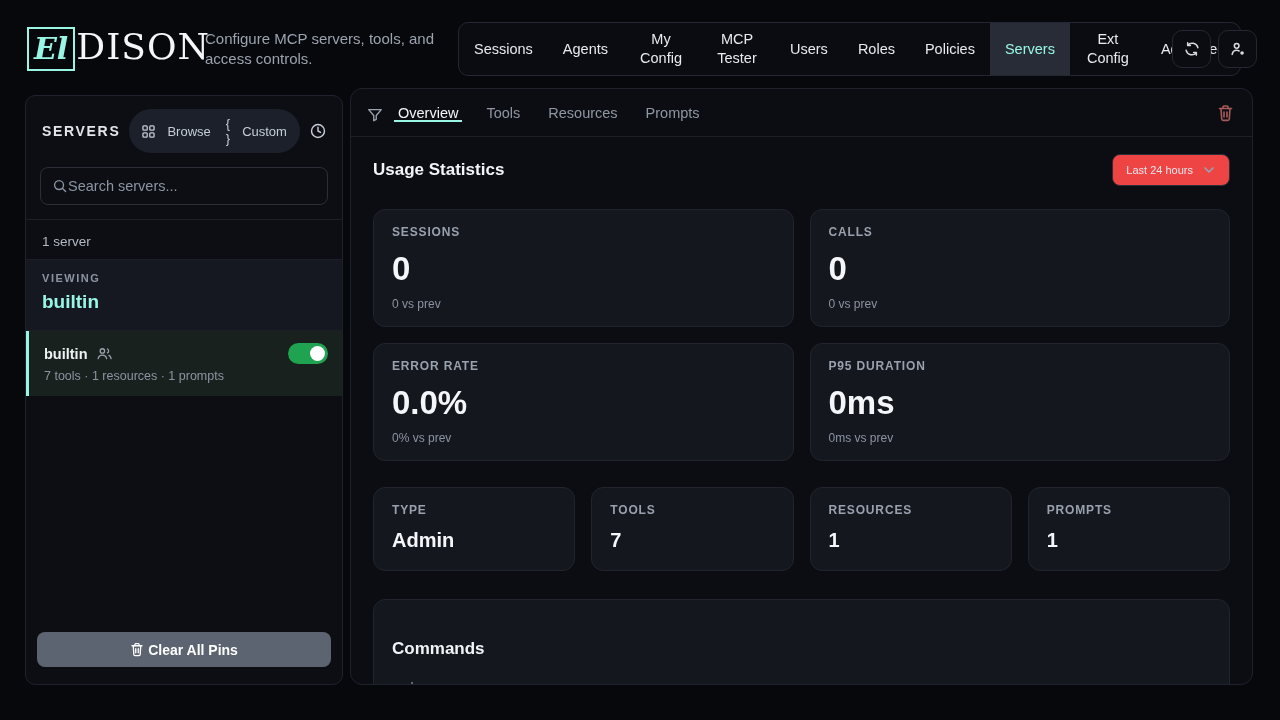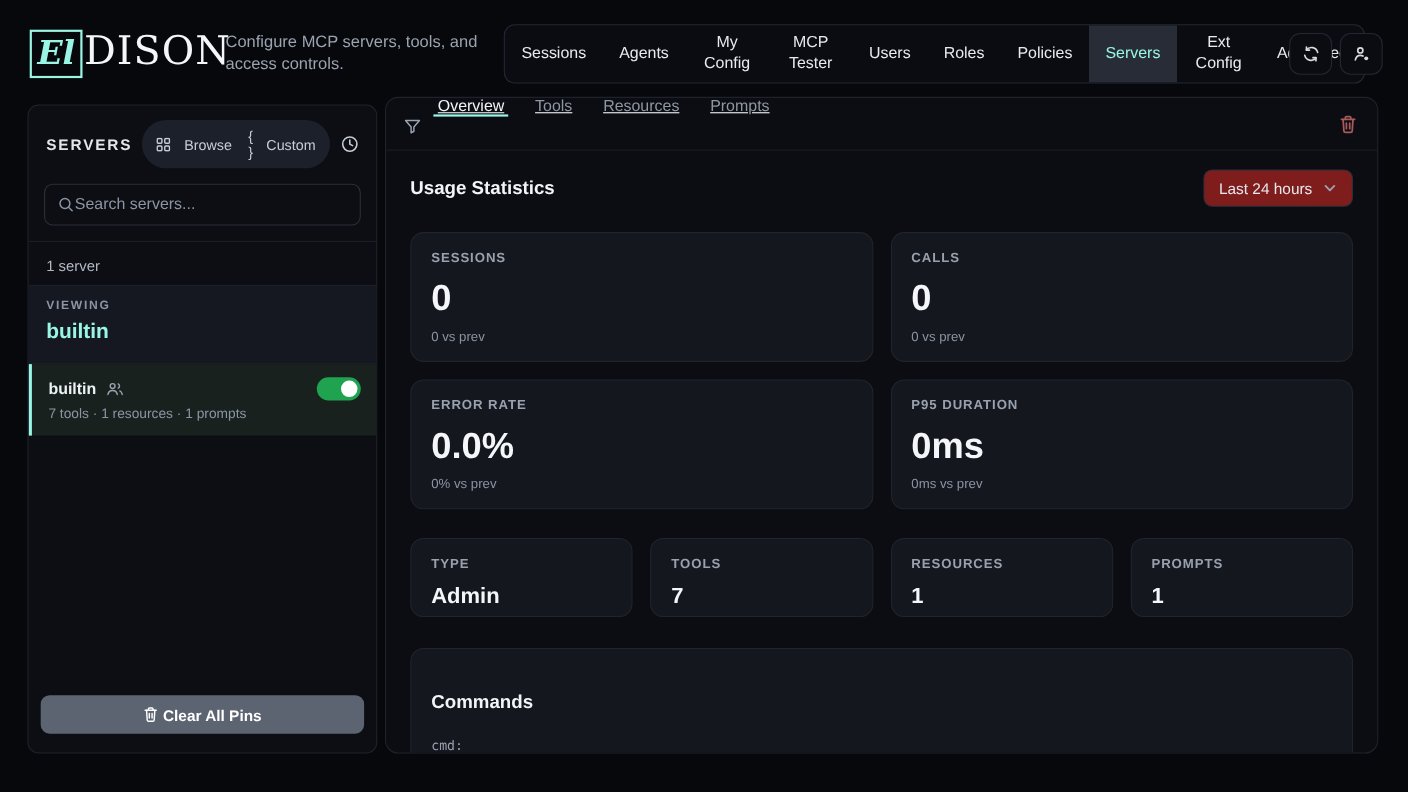--- a/index.html
+++ b/index.html
@@ -43,35 +43,35 @@
   .server-name{font-size:14.5px;font-weight:700;color:#eef1f4;}
   .server-people{margin-left:8px;color:#9aa3b0;}
   .toggle{margin-left:auto;width:40px;height:21px;border-radius:999px;background:var(--green);position:relative;cursor:pointer;}
   .toggle .knob{position:absolute;top:3px;right:3px;width:15px;height:15px;border-radius:50%;background:#fff;}
   .server-meta{margin-top:5px;font-size:12.5px;color:var(--muted);}
   .sb-spacer{flex:1;}
   .clear-btn{margin:0 11px 17px;height:35px;background:var(--btn);border:0;border-radius:8px;color:#fff;font-size:14px;font-weight:700;font-family:"Liberation Sans",sans-serif;display:flex;align-items:center;justify-content:center;gap:4px;cursor:pointer;}
 
   
   .main{position:absolute;left:350px;top:88px;width:903px;height:597px;background:#0b0d12;border:1px solid var(--border);border-radius:12px;overflow:hidden;}
-  .tabbar{height:48px;border-bottom:1px solid #1b1f28;display:flex;align-items:flex-start;padding:0 12px;text-decoration:underline;}
+  .tabbar{height:48px;border-bottom:1px solid #1b1f28;display:flex;align-items:center;padding:0 12px;}
   .funnel{align-self:center;margin:4px 0 0 3px;color:#9aa3b0;}
   .tab{display:flex;align-items:center;padding:0 14px;font-size:14.5px;color:#8f97a3;position:relative;cursor:pointer;}
   .tab.active{color:var(--text);font-weight:500;}
   .tab.active::after{content:"";position:absolute;left:10px;right:10px;bottom:-1px;height:2px;background:var(--accent);}
   .trash-btn{margin-left:auto;align-self:center;color:var(--danger);padding:6px;cursor:pointer;}
   .content{padding:17px 22px 0;}
   .stats-head{display:flex;align-items:center;justify-content:space-between;margin-bottom:23px;}
   .stats-title{font-size:17px;font-weight:700;}
-  .range-btn{display:flex;align-items:center;gap:9px;border:1px solid var(--border2);background:#7f1d1d;border-radius:8px;padding:8px 13px;font-size:14px;color:#e5e8ee;cursor:pointer;}
+  .range-btn{display:flex;align-items:center;gap:9px;border:1px solid var(--border2);background:#ef4444;border-radius:8px;padding:8px 13px;font-size:11px;color:#e5e8ee;cursor:pointer;}
   .grid2{display:grid;grid-template-columns:1fr 1fr;gap:16px;}
   .grid4{display:grid;grid-template-columns:1fr 1fr 1fr 1fr;gap:16px;margin-top:26px;}
   .card{background:var(--card);border:1px solid #20242e;border-radius:12px;padding:15px 18px;display:flex;flex-direction:column;}
   .grid2 .card{height:118px;justify-content:space-between;}
-  .grid4 .card{height:72px;}
+  .grid4 .card{height:84px;}
   .card-label{font-size:12px;font-weight:600;letter-spacing:.07em;color:#98a1ad;}
   .card-value-big{font-size:33px;font-weight:800;color:#f4f6f9;line-height:1;}
   .card-sub{font-size:12px;color:var(--muted);}
   .card-value-sm{font-size:20px;font-weight:700;color:#f4f6f9;margin-top:12px;}
   .commands{margin-top:28px;height:150px;justify-content:flex-start;}
   .commands-title{font-size:17px;font-weight:700;color:var(--text);margin-top:24px;}
   .commands-cmd{margin-top:22px;font-family:"DejaVu Sans Mono",monospace;font-size:12px;color:#99a1ae;}
 </style>
 </head>
 <body>

